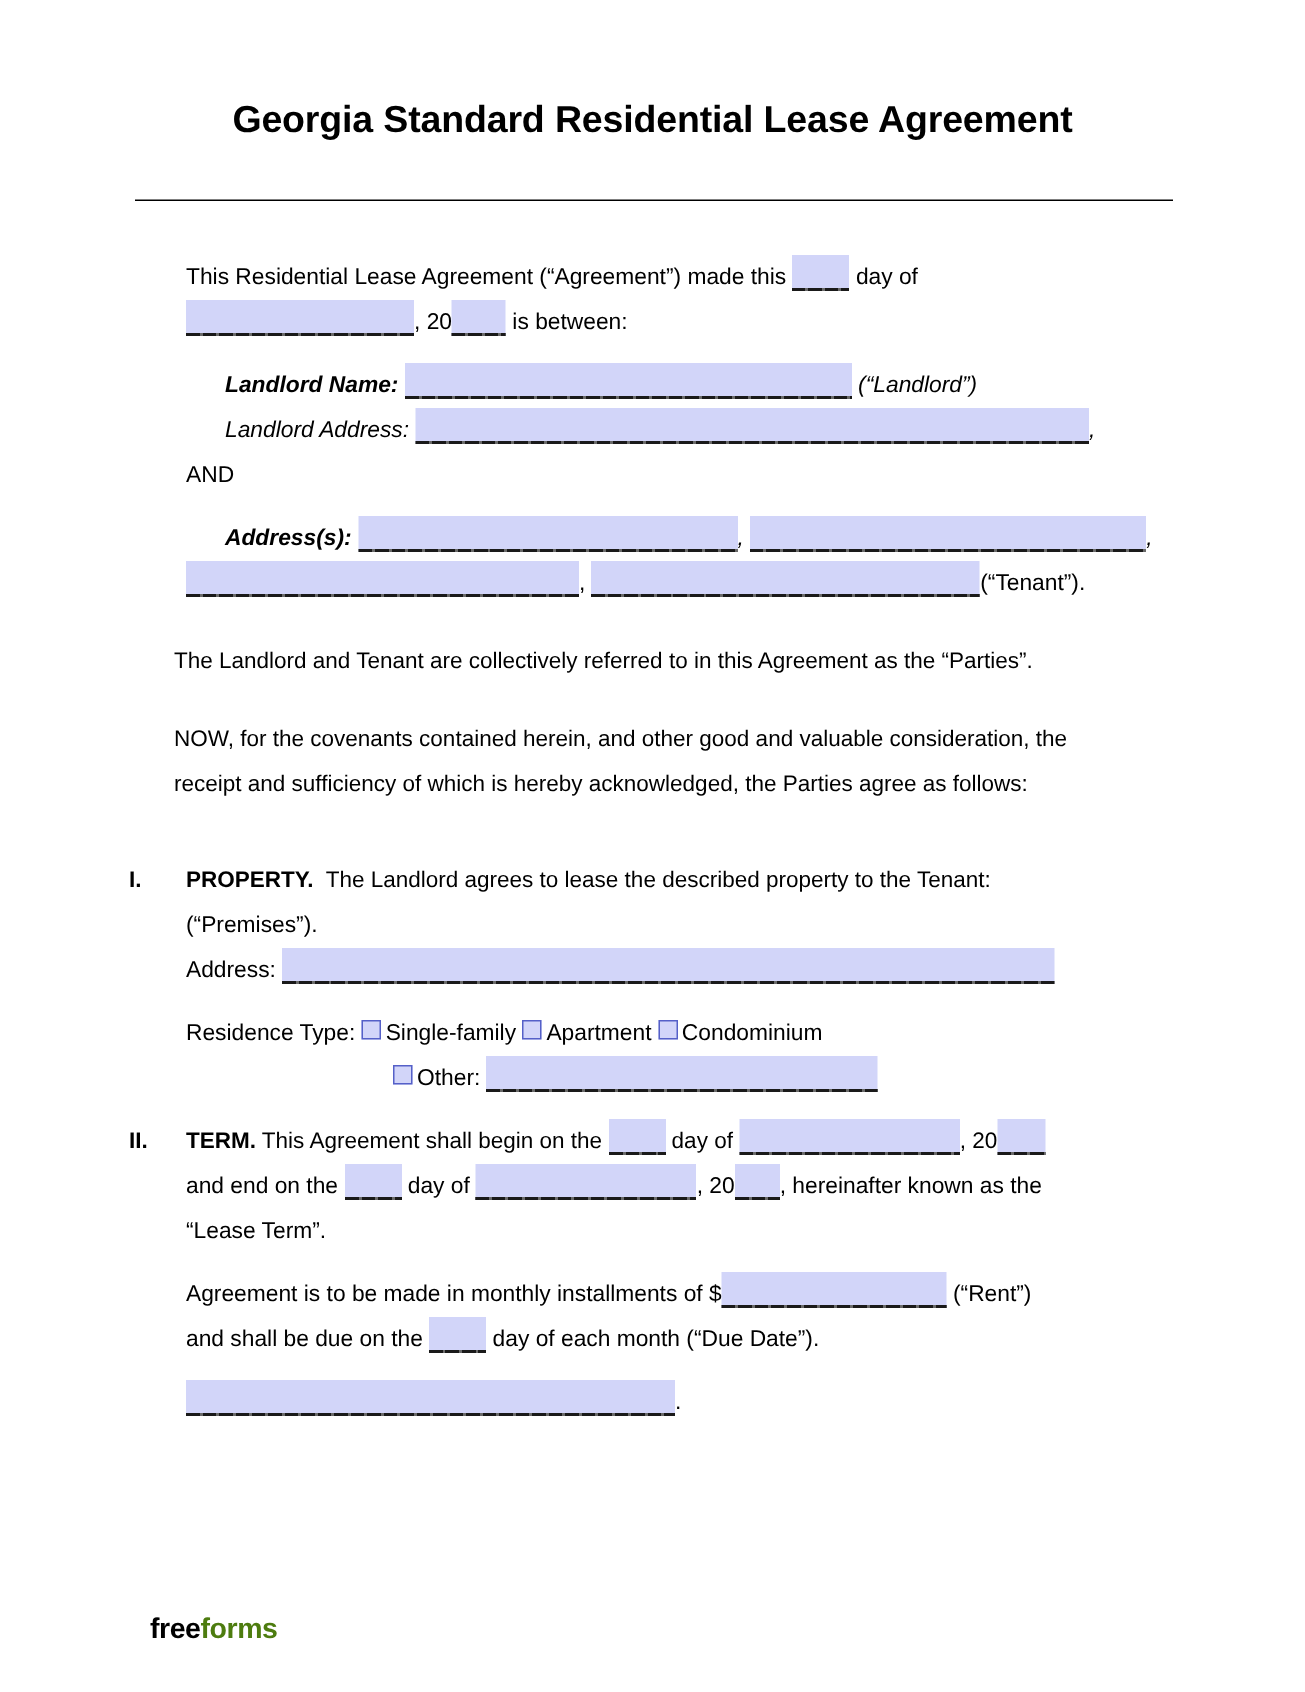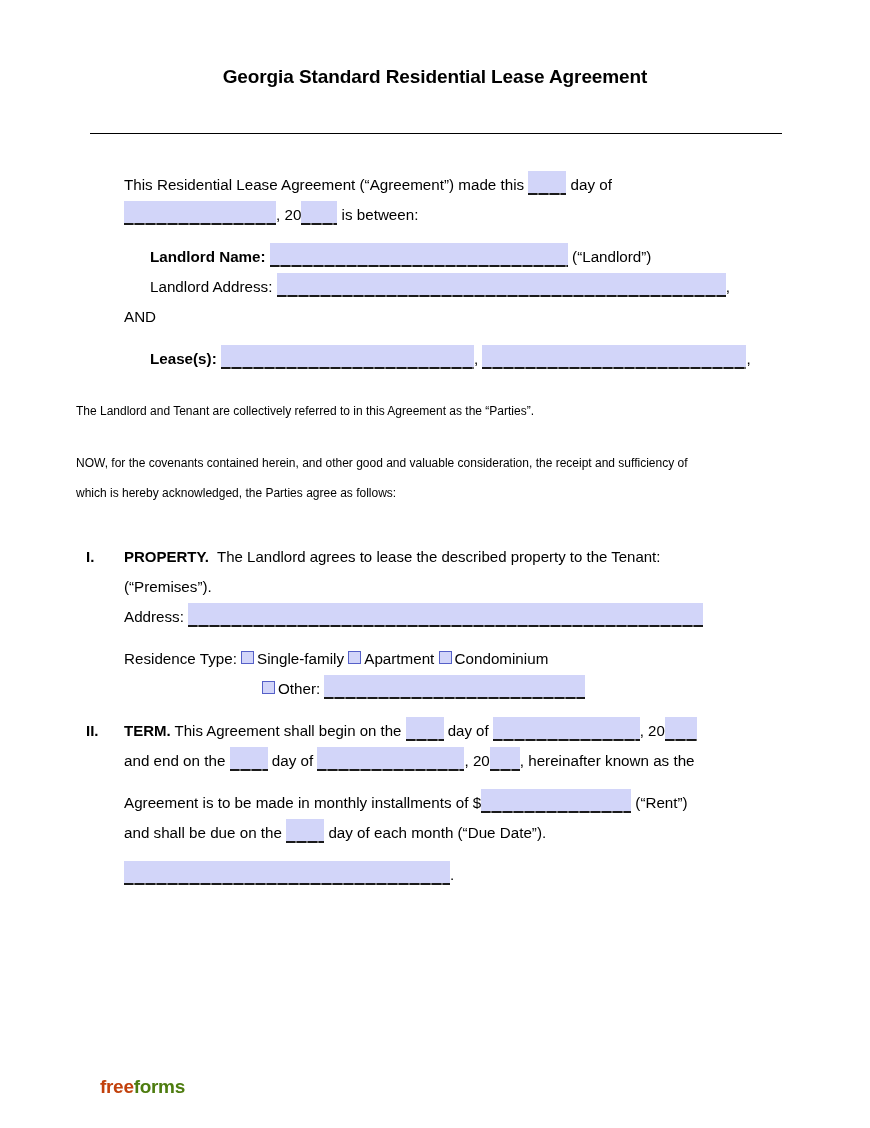--- a/index.html
+++ b/index.html
@@ -20,21 +20,21 @@
     box-sizing: border-box;
   }
 
   
   .doc-title {
     position: absolute;
     top: 66px;
     left: 0;
     width: 870px;
     text-align: center;
-    font-size: 19px;
+    font-size: 25px;
     font-weight: bold;
     letter-spacing: -0.1px;
     color: #000;
   }
   .title-rule {
     position: absolute;
     top: 133px;
     left: 90px;
     width: 692px;
     height: 0;
@@ -49,33 +49,33 @@
     width: 756px;
   }
   .line {
     position: relative;
     font-size: 15.2px;
     line-height: 30px;
     white-space: nowrap;
     color: #000;
   }
   .indent-0  { margin-left: 124px; }
-  .indent-1  { margin-left: 150px; }
+  .indent-1  { margin-left: 150px; font-style: italic; }
   .gap-sm { height: 12px; }
   .gap-md { height: 22px; }
   .gap-lg { height: 34px; }
 
   .b { font-weight: bold; }
 
   
   .para {
     position: relative;
-    margin-left: 76px;
+    margin-left: 116px;
     width: 640px;
-    font-size: 12px;
+    font-size: 15px;
     line-height: 30px;
     white-space: normal;
   }
 
   
   .sec-row {
     position: relative;
     margin-left: 86px;
     width: 700px;
     font-size: 15px;
@@ -138,21 +138,21 @@
 
   
   .logo {
     position: absolute;
     left: 100px;
     top: 1076px;
     font-size: 19px;
     font-weight: bold;
     letter-spacing: -0.3px;
   }
-  .logo .free  { color: #c2410c; }
+  .logo .free  { color: #000000; }
   .logo .forms { color: #4d7c0f; }
 </style>
 </head>
 <body>
 
 <div class="page">
 
   <div class="doc-title">Georgia Standard Residential Lease Agreement</div>
   <div class="title-rule"></div>
 
@@ -182,25 +182,29 @@
       <span class="fld" style="width:449px"></span><span>,</span>
     </div>
 
     <div class="line indent-0">
       <span>AND</span>
     </div>
 
     <div class="gap-sm"></div>
 
     <div class="line indent-1">
-      <span class="b">Lease(s):</span>
+      <span class="b">Address(s):</span>
       <span class="fld" style="width:253px"></span><span>,</span>
       <span class="fld" style="width:264px"></span><span>,</span>
     </div>
 
+    <div class="line indent-0">
+      <span class="fld" style="width:262px"></span><span>,</span>
+      <span class="fld" style="width:259px"></span><span>(“Tenant”).</span>
+    </div>
 
     <div class="gap-md"></div>
 
     <div class="para">The Landlord and Tenant are collectively referred to in this Agreement as the “Parties”.</div>
 
     <div class="gap-md"></div>
 
     <div class="para">NOW, for the covenants contained herein, and other good and valuable consideration, the receipt and sufficiency of which is hereby acknowledged, the Parties agree as follows:</div>
 
     <div class="gap-lg"></div>
@@ -238,20 +242,23 @@
       <span class="sec-num">II.</span><span class="sec-body"><span class="b">TERM.</span> <span>This Agreement shall begin on the</span> <span class="fld" style="width:38px"></span> <span>day of</span> <span class="fld" style="width:147px"></span><span>, 20</span><span class="fld" style="width:32px"></span></span>
     </div>
 
     <div class="sec-sub line">
       <span>and end on the</span>
       <span class="fld" style="width:38px"></span>
       <span>day of</span>
       <span class="fld" style="width:147px"></span><span>, 20</span><span class="fld" style="width:30px"></span><span>, hereinafter known as the</span>
     </div>
 
+    <div class="sec-sub line">
+      <span>“Lease Term”.</span>
+    </div>
 
     <div class="gap-sm"></div>
 
 
     <div class="sec-sub line">
       <span>Agreement is to be made in monthly installments of $</span><span class="fld" style="width:150px"></span>
       <span>(“Rent”)</span>
     </div>
 
     <div class="sec-sub line">

